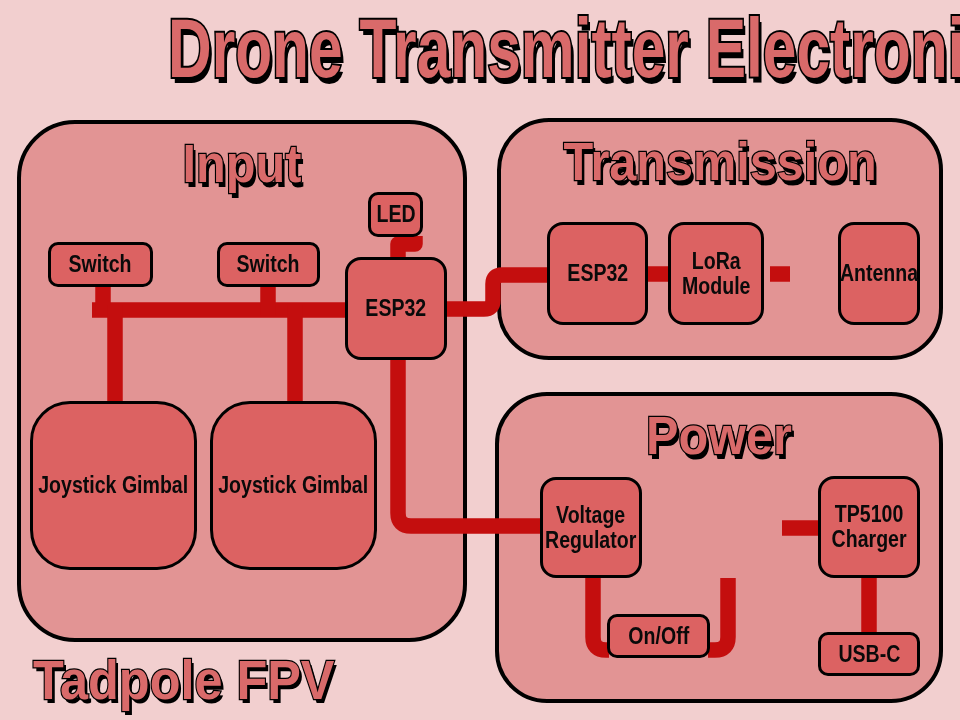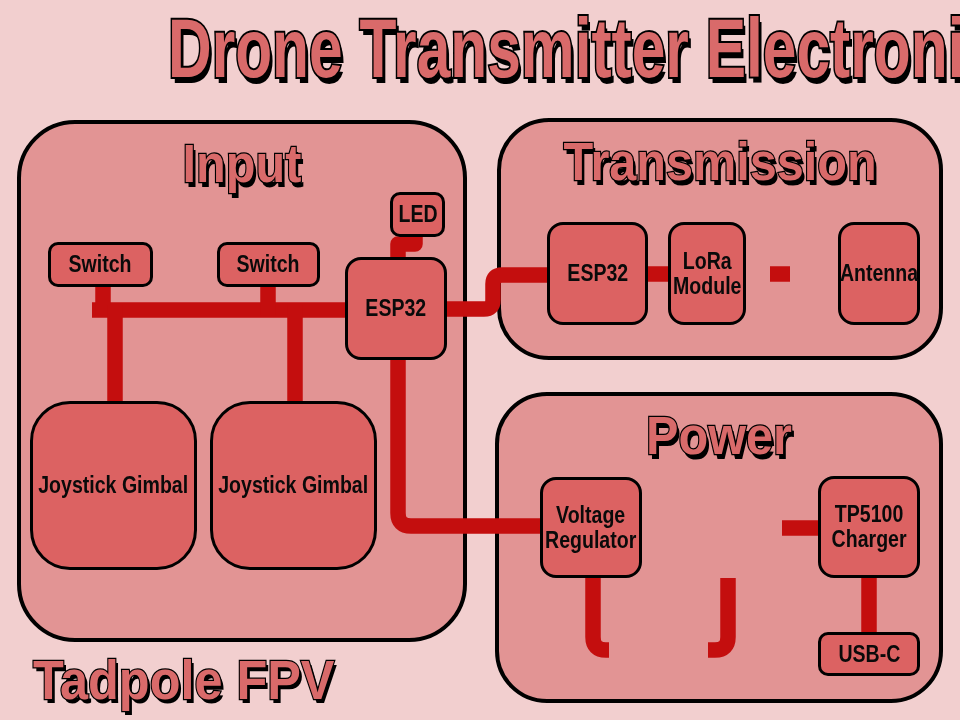--- a/index.html
+++ b/index.html
@@ -46,26 +46,26 @@
   .node .lbl{
     display:inline-block;font-size:23px;line-height:1.07;text-align:center;
     white-space:pre;transform:scaleX(.85);transform-origin:center;
   }
   .r-sm{border-radius:10px;}
   .r-md{border-radius:16px;}
   .r-lg{border-radius:40px;}
 
   .n-switch1{left:48px;top:242px;width:105px;height:45px;}
   .n-switch2{left:217px;top:242px;width:103px;height:45px;}
-  .n-led{left:390px;top:192px;width:55px;height:45px;}
+  .n-led{left:368px;top:192px;width:55px;height:45px;}
   .n-esp-in{left:345px;top:257px;width:102px;height:103px;}
   .n-jg1{left:30px;top:401px;width:167px;height:169px;}
   .n-jg2{left:210px;top:401px;width:167px;height:169px;}
   .n-esp-tx{left:547px;top:222px;width:101px;height:103px;}
-  .n-lora{left:668px;top:222px;width:78px;height:103px;}
+  .n-lora{left:668px;top:222px;width:96px;height:103px;}
   .n-ant{left:790px;top:222px;width:82px;height:103px;margin-left:48px;}
   .n-vreg{left:540px;top:477px;width:102px;height:101px;}
   .n-bat{left:678px;top:476px;width:104px;height:102px;}
   .n-chg{left:818px;top:476px;width:102px;height:102px;}
   .n-onoff{left:607px;top:614px;width:103px;height:44px;}
   .n-usbc{left:818px;top:632px;width:102px;height:44px;}
 </style>
 </head>
 <body>
 
@@ -139,20 +139,23 @@
     <span class="lbl">Antenna</span>
   </div>
   <div class="node r-md n-vreg">
     <span class="lbl">Voltage
 Regulator</span>
   </div>
   <div class="node r-md n-chg">
     <span class="lbl">TP5100
 Charger</span>
   </div>
+  <div class="node r-sm n-onoff">
+    <span class="lbl">On/Off</span>
+  </div>
   <div class="node r-sm n-usbc">
     <span class="lbl">USB-C</span>
   </div>
 
   <div class="footer">
     <span class="fx t-footer">Tadpole FPV</span>
   </div>
 
 </div>
 

